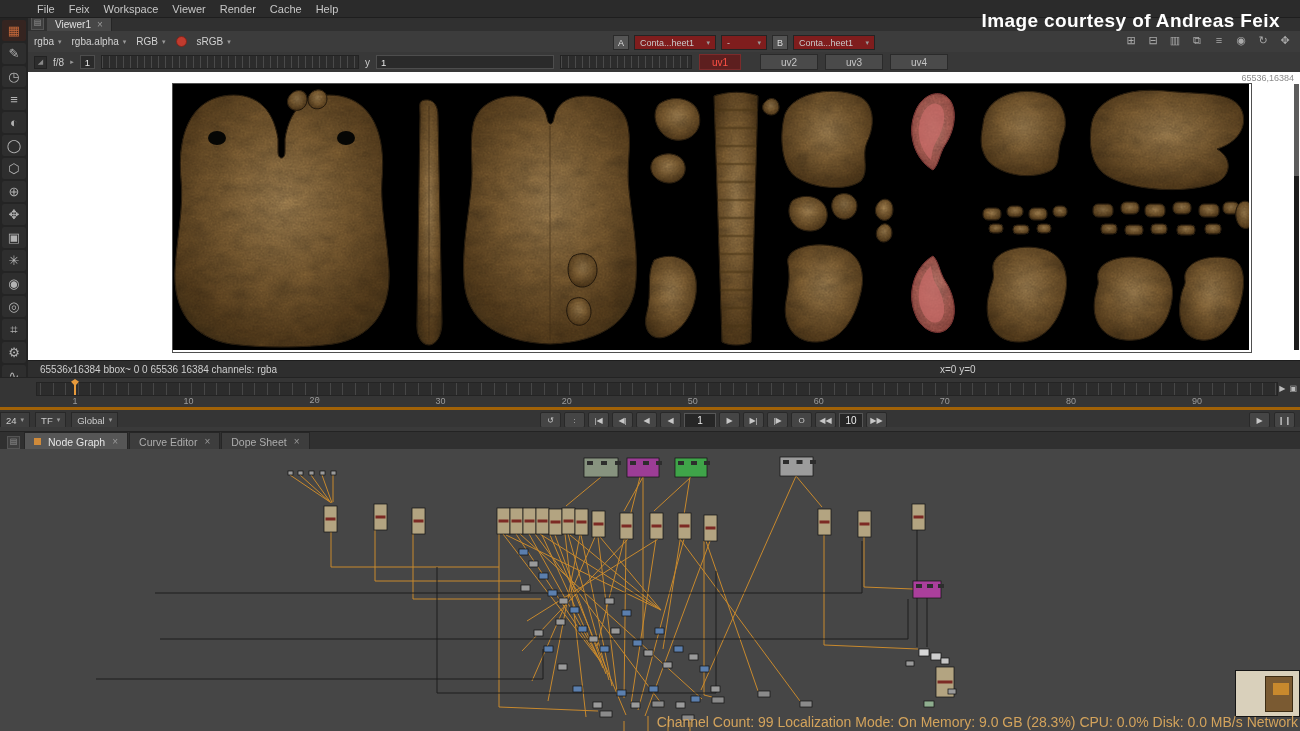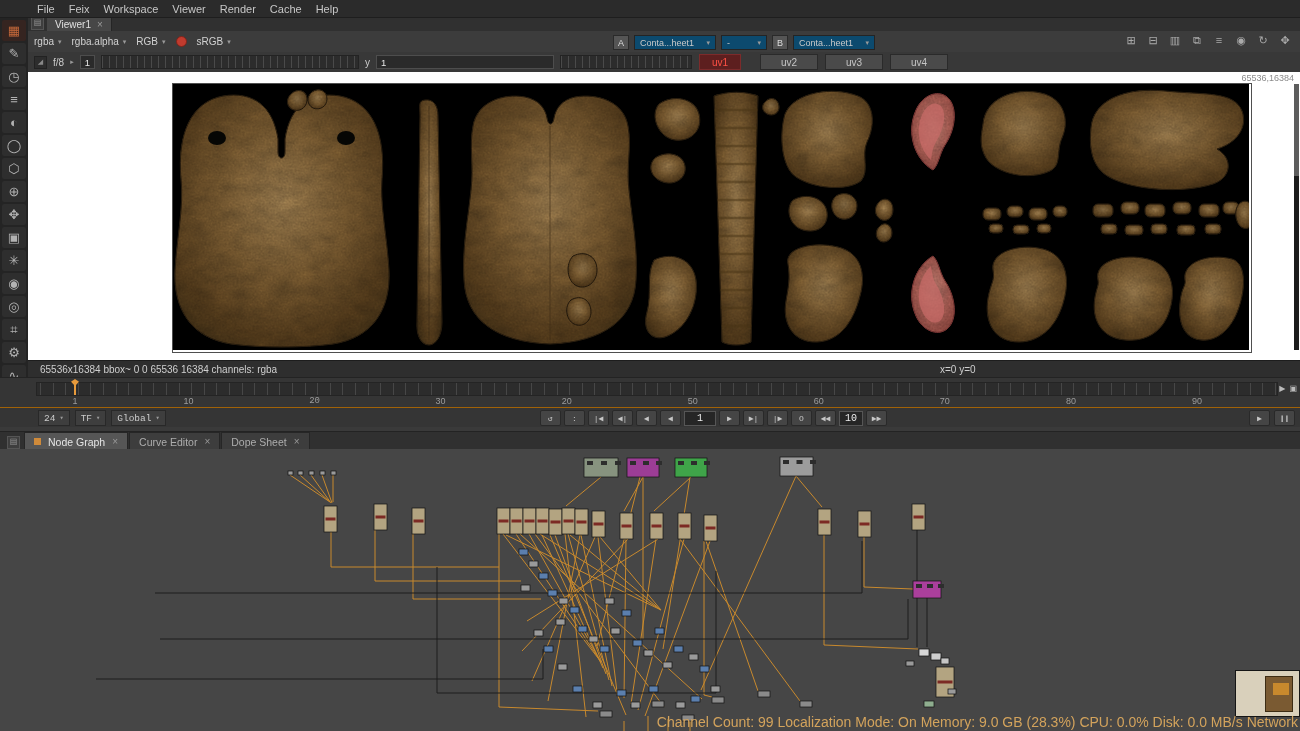--- a/index.html
+++ b/index.html
@@ -29,21 +29,21 @@
   #viewer-toolbar{position:absolute;left:28px;top:31px;right:0;height:21px;background:#3c3c3c;
                   border-bottom:1px solid #2a2a2a;display:flex;align-items:center;padding:0 6px;
                   gap:10px;font-size:10px;}
   .dd{display:inline-flex;align-items:center;gap:4px;color:#d2d2d2;}
   .caret{font-size:7px;color:#9a9a9a;}
   .ip-dot{width:9px;height:9px;border-radius:50%;background:#c03b2e;border:1px solid #7e241b;
           display:inline-block;}
   .ab-group{position:absolute;left:585px;top:4px;display:flex;align-items:center;gap:5px;}
   .ab-badge{background:#555;border:1px solid #2a2a2a;color:#ddd;padding:0 4px;height:13px;
             display:flex;align-items:center;font-size:9px;}
-  .ab-box{display:inline-flex;align-items:center;gap:12px;background:#0c4a6e;border:1px solid #242424;
+  .ab-box{display:inline-flex;align-items:center;gap:12px;background:#7f1d1d;border:1px solid #242424;
           padding:0 5px;height:13px;color:#c9c9c9;font-size:9px;min-width:70px;justify-content:space-between;}
   .ab-box.small{min-width:34px;}
   .vicons{position:absolute;right:8px;top:3px;display:flex;gap:8px;}
   .vicon{color:#aaa;font-size:11px;width:14px;text-align:center;}
   
   #ruler-row{position:absolute;left:28px;top:52px;right:0;height:20px;background:#383838;
              border-bottom:1px solid #222;display:flex;align-items:center;gap:6px;padding:0 6px;
              font-size:10px;}
   .mini-btn{width:11px;height:11px;background:#2d2d2d;border:1px solid #222;color:#888;font-size:7px;
             display:flex;align-items:center;justify-content:center;}
@@ -76,21 +76,21 @@
             background-image:repeating-linear-gradient(90deg,#474747 0,#474747 1px,transparent 1px,transparent 12.6px);
             background-position:3px 0;}
   .tick{position:absolute;bottom:2px;transform:translateX(-50%);font-size:9px;color:#9c9c9c;}
   #playhead{position:absolute;left:74px;top:3px;width:2px;height:14px;background:#e89b3c;}
   #playhead-knob{position:absolute;left:71px;top:1px;width:8px;height:7px;background:#e89b3c;
                  clip-path:polygon(50% 0,100% 40%,50% 100%,0 40%);}
   .tl-corner{position:absolute;right:3px;top:6px;display:flex;gap:4px;}
   .tl-corner span{color:#bbb;font-size:8px;}
   
   #transport{position:absolute;left:0;top:407px;right:0;height:20px;background:#353535;
-             border-top:1px solid #a16207;display:flex;align-items:center;padding-left:38px;gap:5px;font-family:Liberation Mono, monospace;}
+             border-top:3px solid #a16207;display:flex;align-items:center;gap:5px;}
   .tbox{background:#3e3e3e;border:1px solid #282828;padding:0 5px;height:14px;display:inline-flex;
         align-items:center;gap:4px;font-size:9.5px;color:#ccc;}
   #transport-center{position:absolute;left:540px;top:2px;display:flex;align-items:center;gap:3px;}
   .pbtn{min-width:15px;height:14px;background:#454545;border:1px solid #292929;border-radius:2px;
         display:flex;align-items:center;justify-content:center;font-size:8px;color:#c7c7c7;padding:0 2px;}
   .pfield{width:30px;height:13px;background:#262626;border:1px solid #565656;color:#eee;display:flex;
           align-items:center;justify-content:center;font-size:10px;}
   .pfield.small{width:22px;}
   #transport-right{position:absolute;right:5px;top:2px;display:flex;gap:4px;}
   
@@ -117,20 +117,21 @@
 
   <div id="menubar">
     <span class="menu-item">File</span>
     <span class="menu-item">Feix</span>
     <span class="menu-item">Workspace</span>
     <span class="menu-item">Viewer</span>
     <span class="menu-item">Render</span>
     <span class="menu-item">Cache</span>
     <span class="menu-item">Help</span>
   </div>
+  <div id="credit">Image courtesy of Andreas Feix</div>
 
   <div id="left-toolbar">
     <span class="tool-btn">▦</span>
     <span class="tool-btn">✎</span>
     <span class="tool-btn">◷</span>
     <span class="tool-btn">≡</span>
     <span class="tool-btn">◐</span>
     <span class="tool-btn">◯</span>
     <span class="tool-btn">⬡</span>
     <span class="tool-btn">⊕</span>

